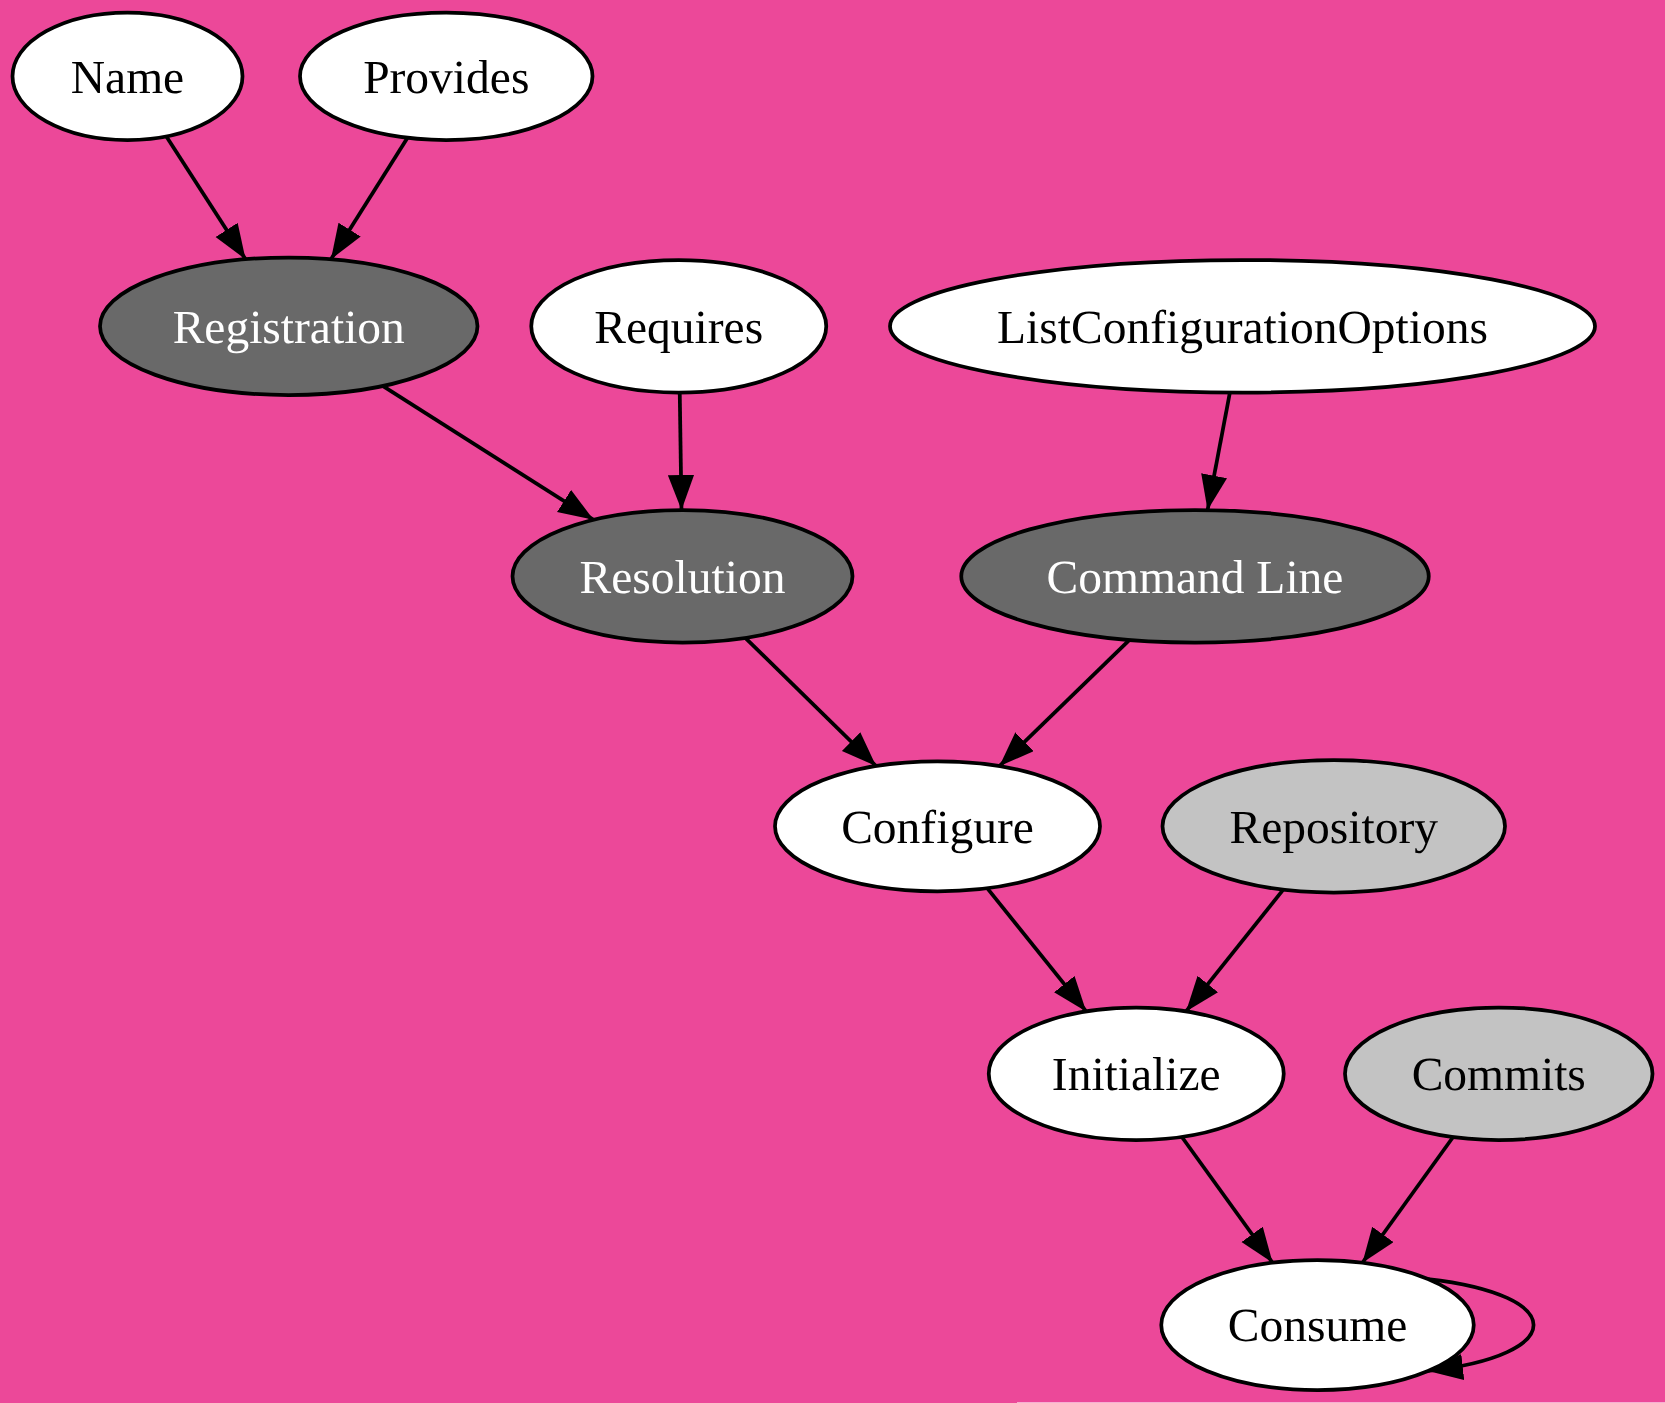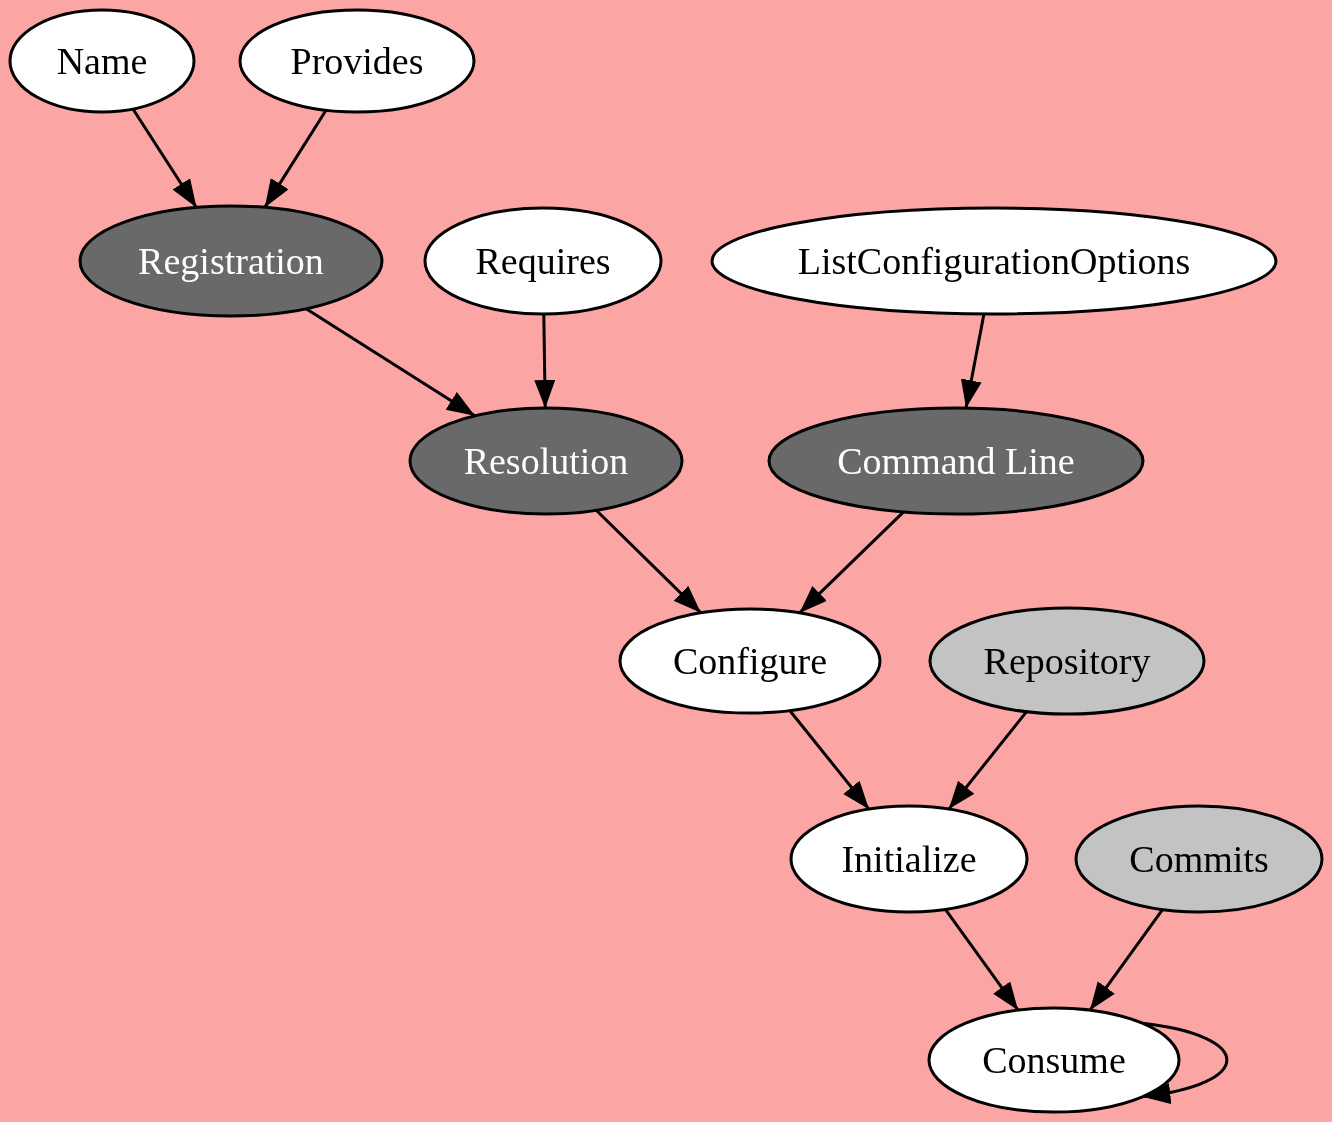--- a/index.html
+++ b/index.html
@@ -4,21 +4,21 @@
 <style>
   html, body {
     margin: 0;
     padding: 0;
     background: #ffffff;
   }
   .canvas {
     position: relative;
     width: 1332px;
     height: 1122px;
-    background: #fca5a5;
+    background: #ec4899;
     overflow: hidden;
   }
   svg { display: block; }
   .node-label {
     font-family: "Liberation Serif", "DejaVu Serif", serif;
     font-size: 38px;
   }
 </style>
 </head>
 <body>

